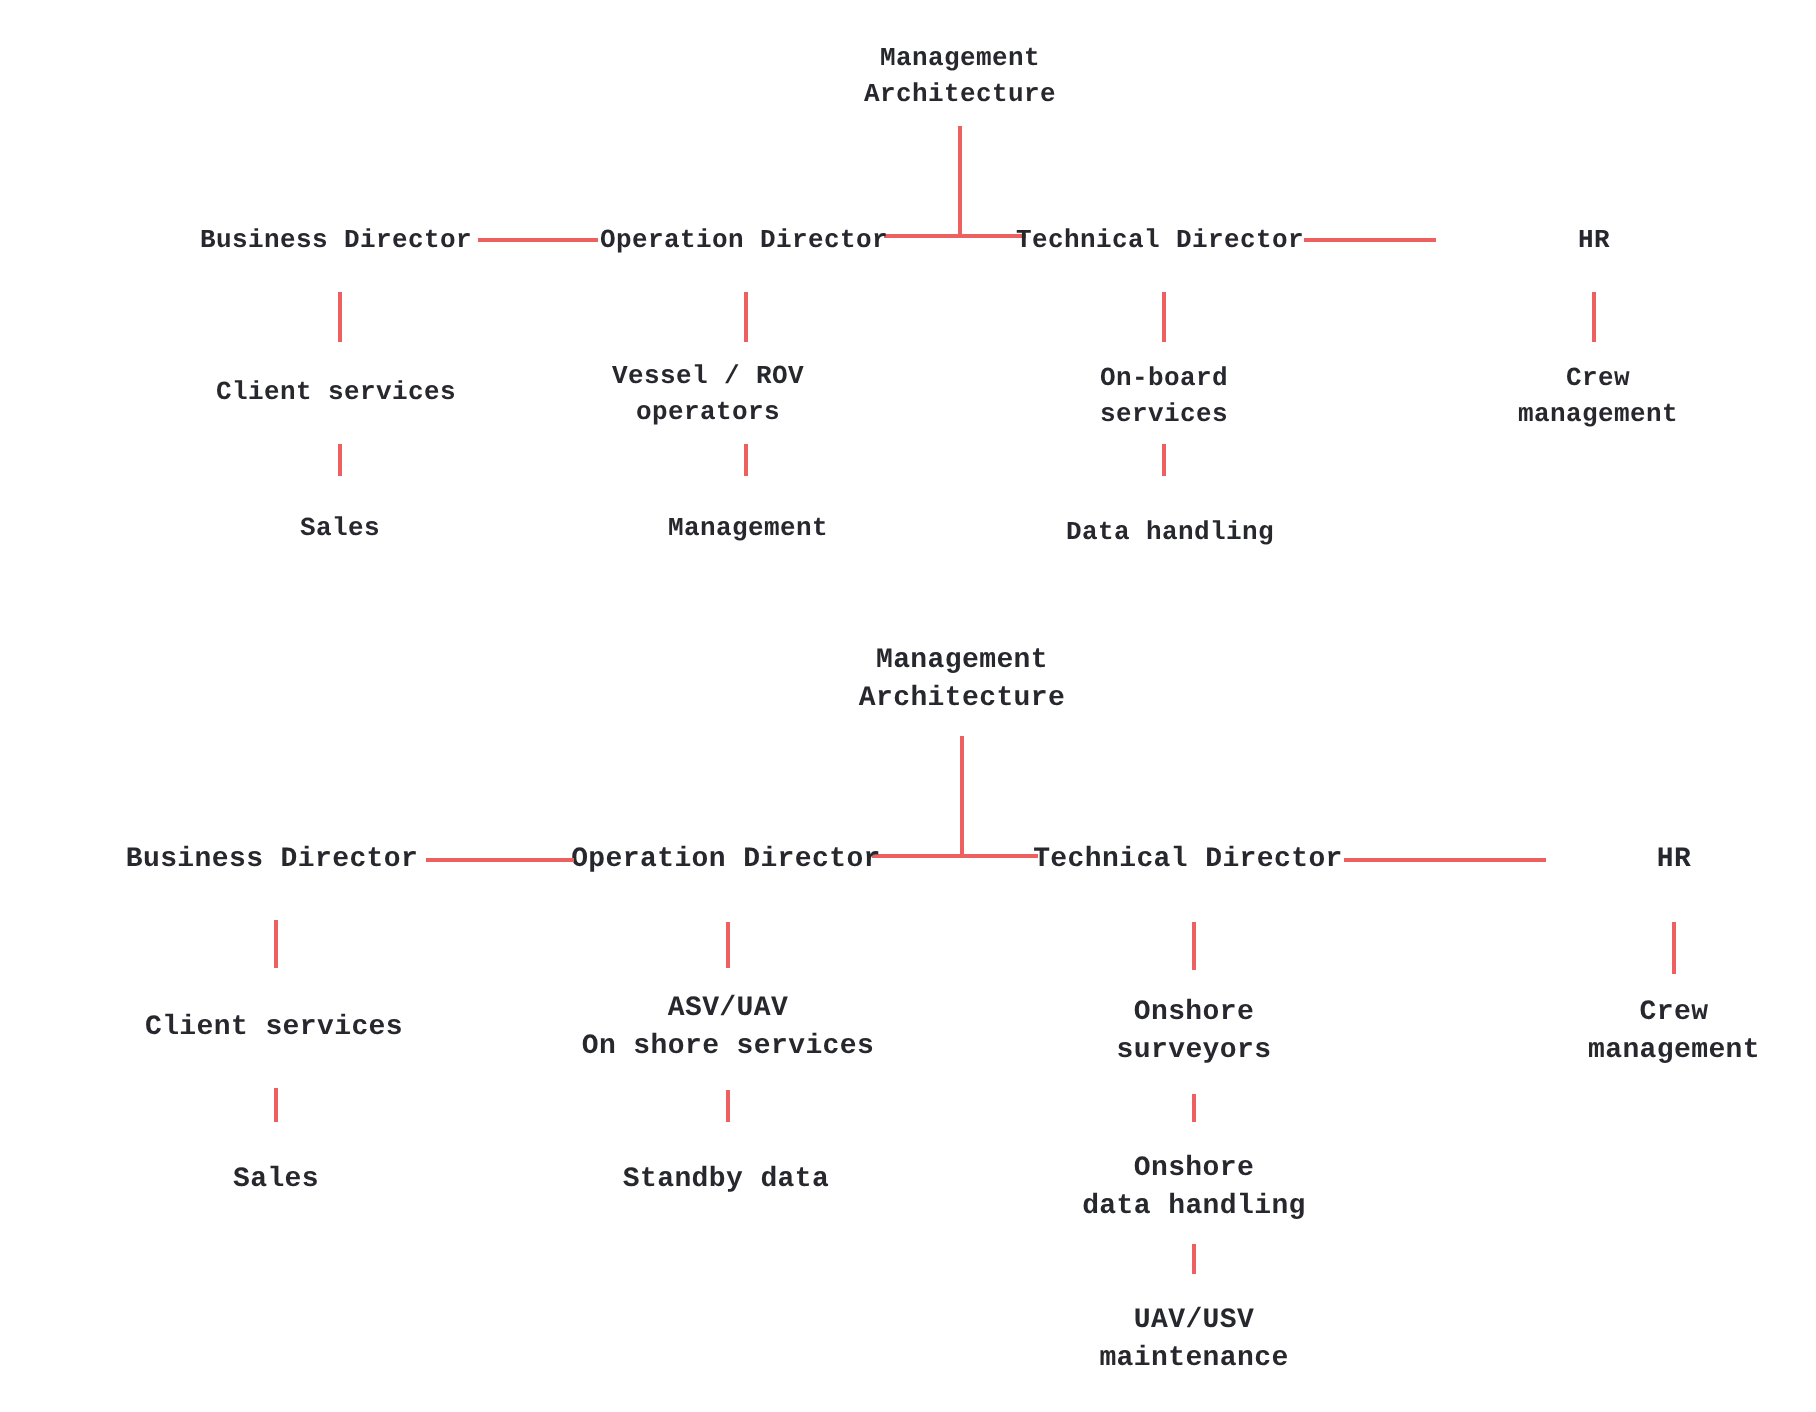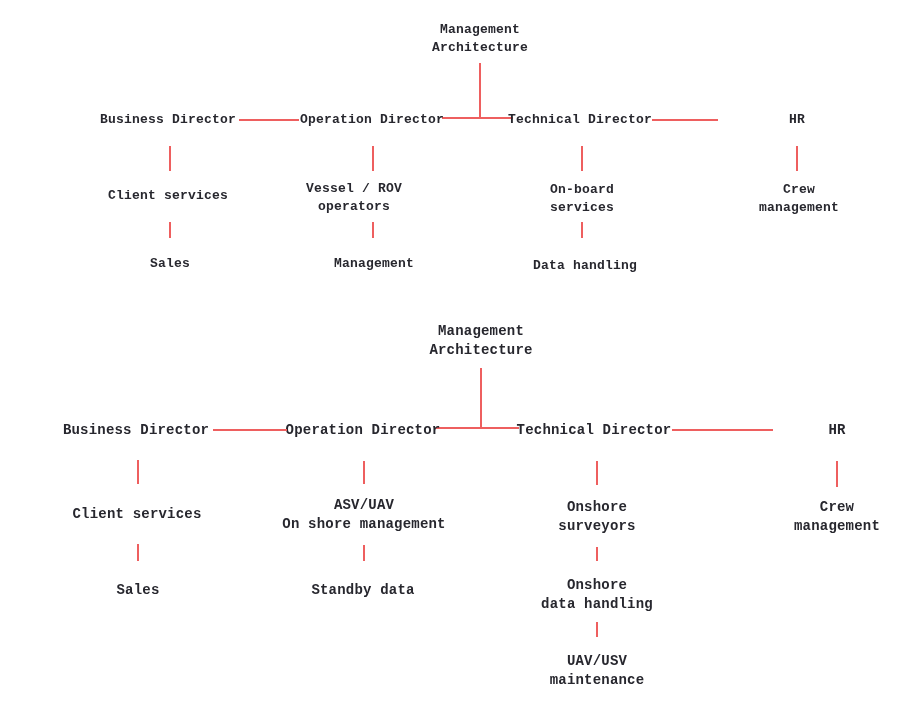--- a/index.html
+++ b/index.html
@@ -82,21 +82,21 @@
     <div class="hl" style="left:213px;top:429px;width:74px;"></div>
     <div class="hl" style="left:672px;top:429px;width:101px;"></div>
 
     <div class="vl" style="left:137px;top:460px;height:24px;"></div>
     <div class="vl" style="left:363px;top:461px;height:23px;"></div>
     <div class="vl" style="left:596px;top:461px;height:24px;"></div>
     <div class="vl" style="left:836px;top:461px;height:26px;"></div>
 
     <div class="lbl sz-bot" style="left:137px;top:514px;">Client services</div>
     <div class="lbl sz-bot" style="left:364px;top:514px;">ASV/UAV
-On shore management</div>
+On shore services</div>
     <div class="lbl sz-bot" style="left:597px;top:516px;">Onshore
 surveyors</div>
     <div class="lbl sz-bot" style="left:837px;top:516px;">Crew
 management</div>
 
     <div class="vl" style="left:137px;top:544px;height:17px;"></div>
     <div class="vl" style="left:363px;top:545px;height:16px;"></div>
     <div class="vl" style="left:596px;top:547px;height:14px;"></div>
 
     <div class="lbl sz-bot" style="left:138px;top:590px;">Sales</div>

